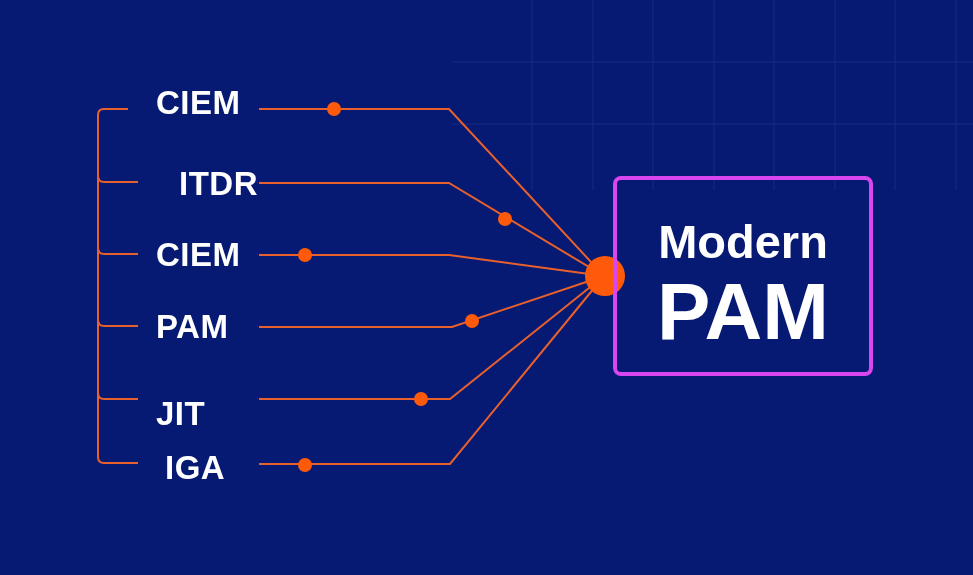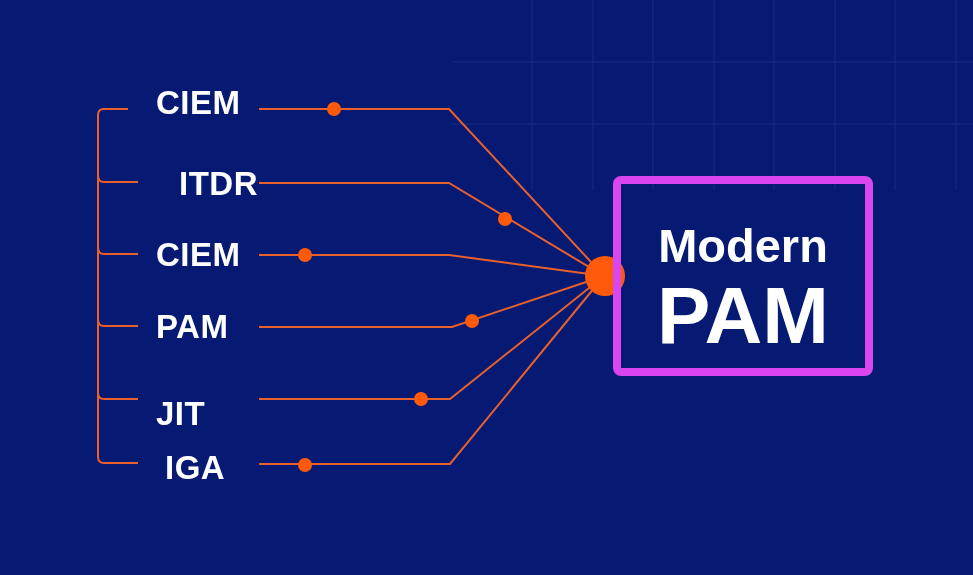--- a/index.html
+++ b/index.html
@@ -1,19 +1,19 @@
 <!DOCTYPE html>
 <html><head>
 <meta charset="utf-8">
 <style>
   html,body{margin:0;padding:0;}
   body{width:973px;height:575px;background:#061a74;overflow:hidden;position:relative;font-family:"Liberation Sans",sans-serif;}
   svg{position:absolute;left:0;top:0;}
   .lbl{position:absolute;color:#fff;font-weight:bold;font-size:33px;line-height:1;letter-spacing:0.5px;}
-  .box{position:absolute;left:613px;top:176px;width:260px;height:200px;border:8px solid #d946ef;border-radius:8px;box-sizing:border-box;}
+  .box{position:absolute;left:613px;top:176px;width:260px;height:200px;border:4px solid #d946ef;border-radius:8px;box-sizing:border-box;}
   .t1{position:absolute;left:0;width:100%;top:38px;text-align:center;color:#fff;font-weight:bold;font-size:47px;line-height:1;}
   .t2{position:absolute;left:0;width:100%;top:92px;text-align:center;color:#fff;font-weight:bold;font-size:80px;line-height:1;}
 </style>
 </head>
 <body>
 
 <svg width="973" height="575">
   <g stroke="#1a2e88" stroke-width="1" opacity="0.8">
     <line x1="452" y1="62" x2="973" y2="62"></line>
     <line x1="452" y1="124" x2="973" y2="124"></line>

